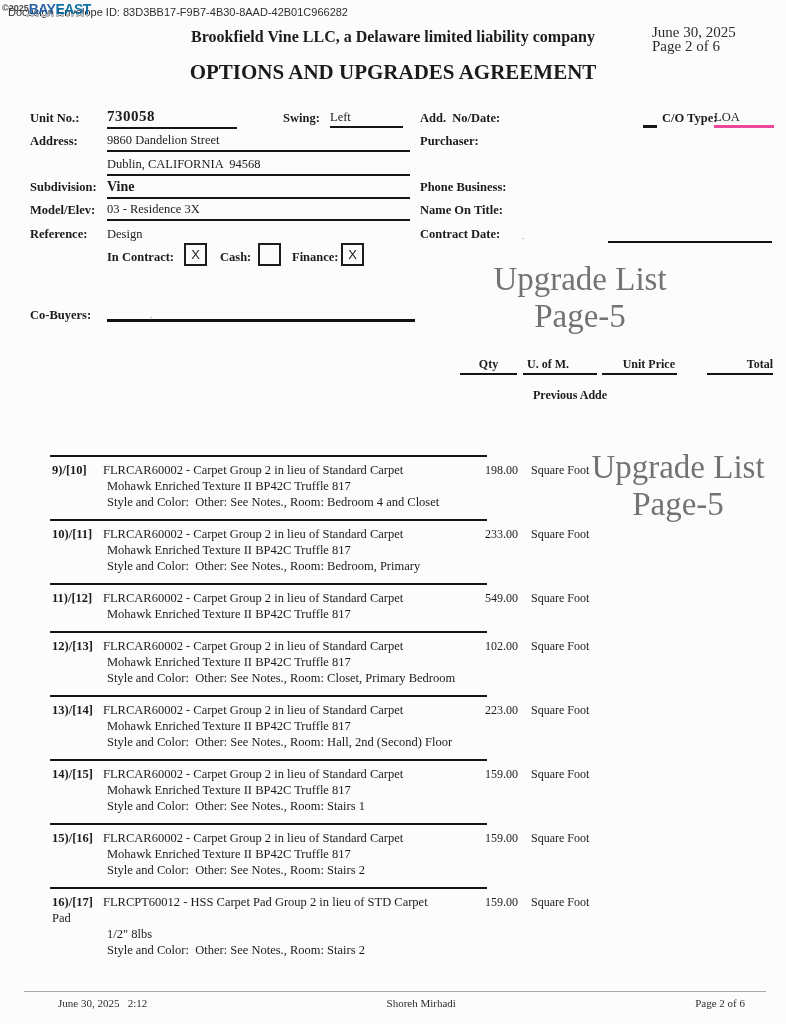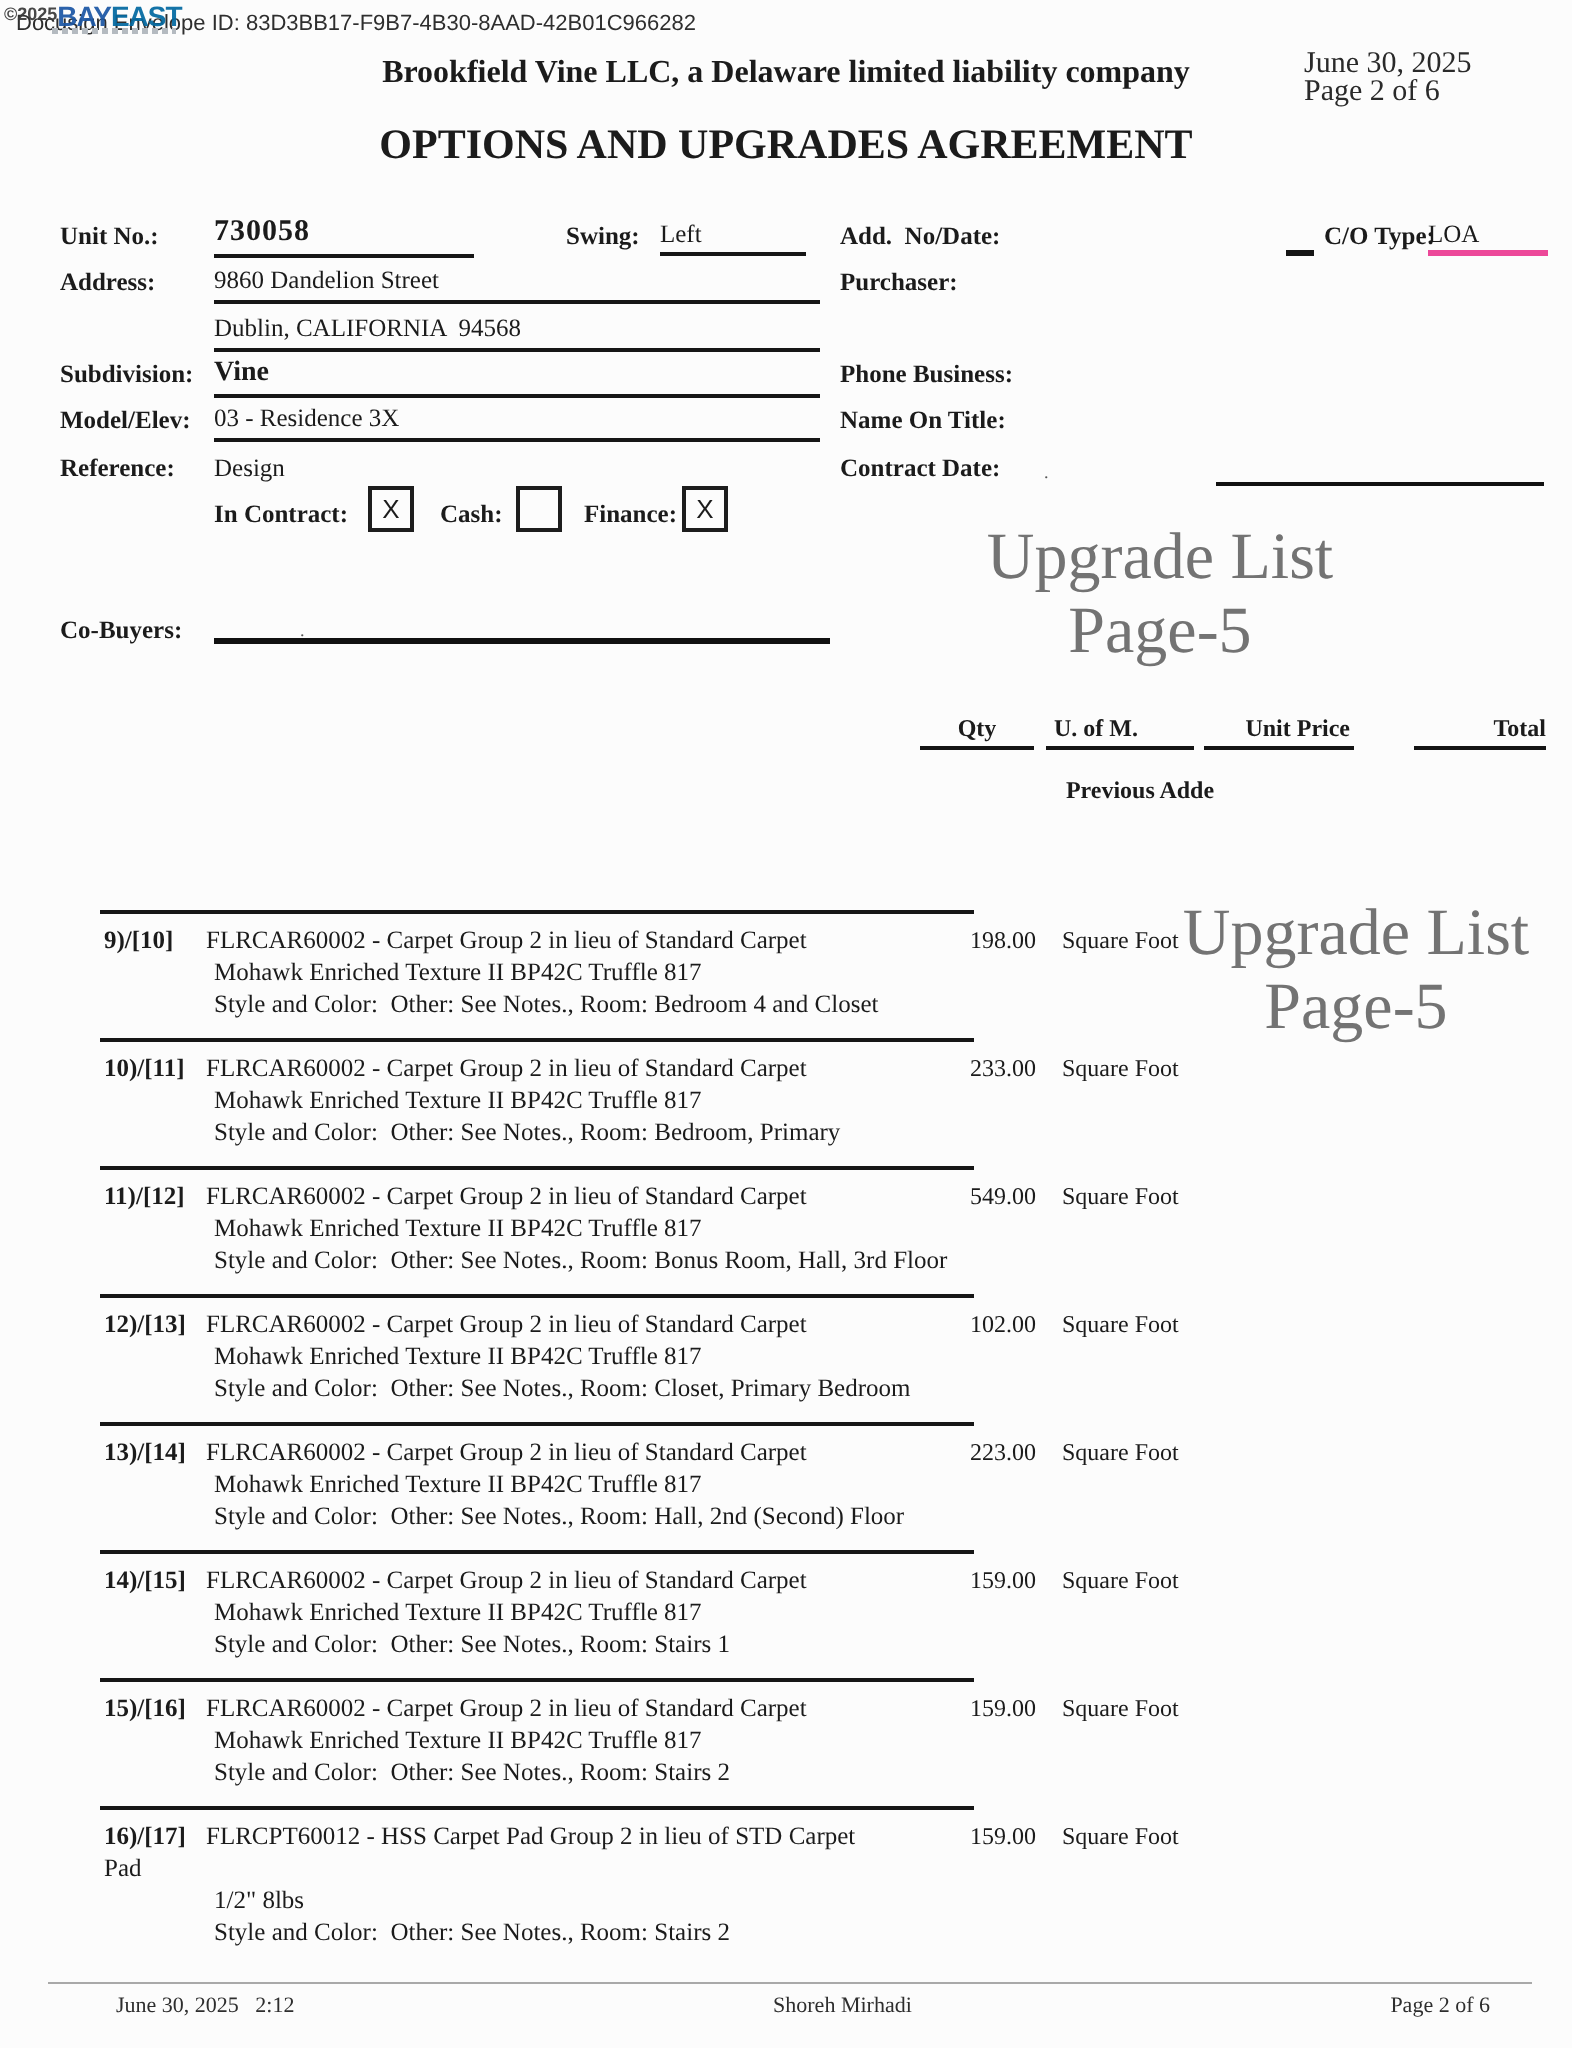--- a/index.html
+++ b/index.html
@@ -160,21 +160,20 @@
       <div class="qty">233.00</div>
       <div class="uom">Square Foot</div>
     </div>
 
     <div class="row">
       <div class="row-rule"></div>
       <div class="num"><span>11)/[12]</span></div>
       <div class="desc">
         <div class="d1">FLRCAR60002 - Carpet Group 2 in lieu of Standard Carpet</div>
         <div class="d2">Mohawk Enriched Texture II BP42C Truffle 817</div>
-        <div class="d3">Style and Color:  Other: See Notes., Room: Bonus Room, Hall, 3rd Floor</div>
       </div>
       <div class="qty">549.00</div>
       <div class="uom">Square Foot</div>
     </div>
 
     <div class="row">
       <div class="row-rule"></div>
       <div class="num"><span>12)/[13]</span></div>
       <div class="desc">
         <div class="d1">FLRCAR60002 - Carpet Group 2 in lieu of Standard Carpet</div>

